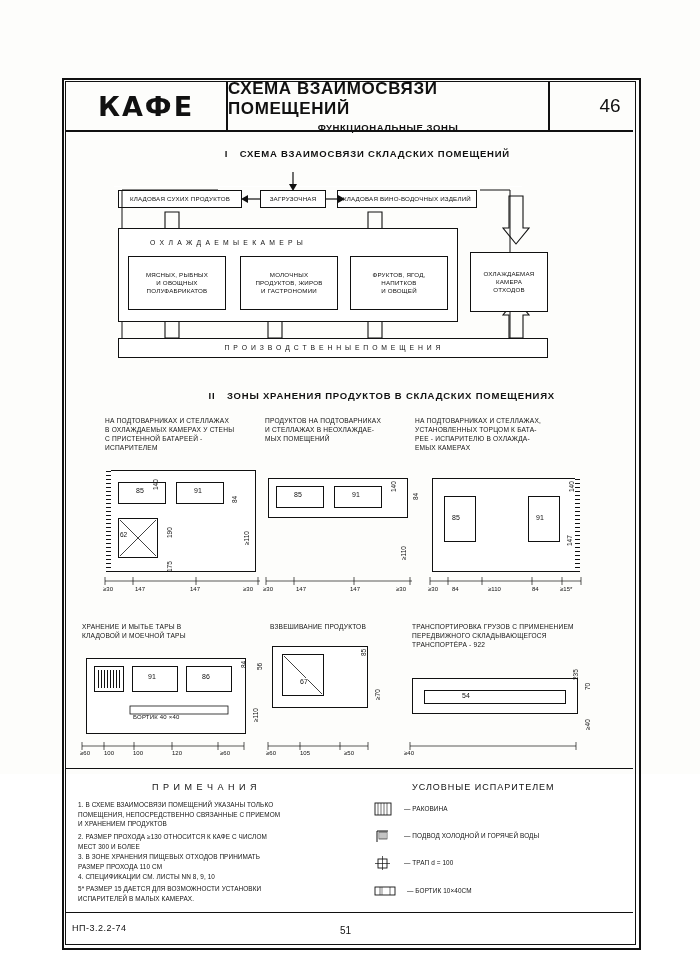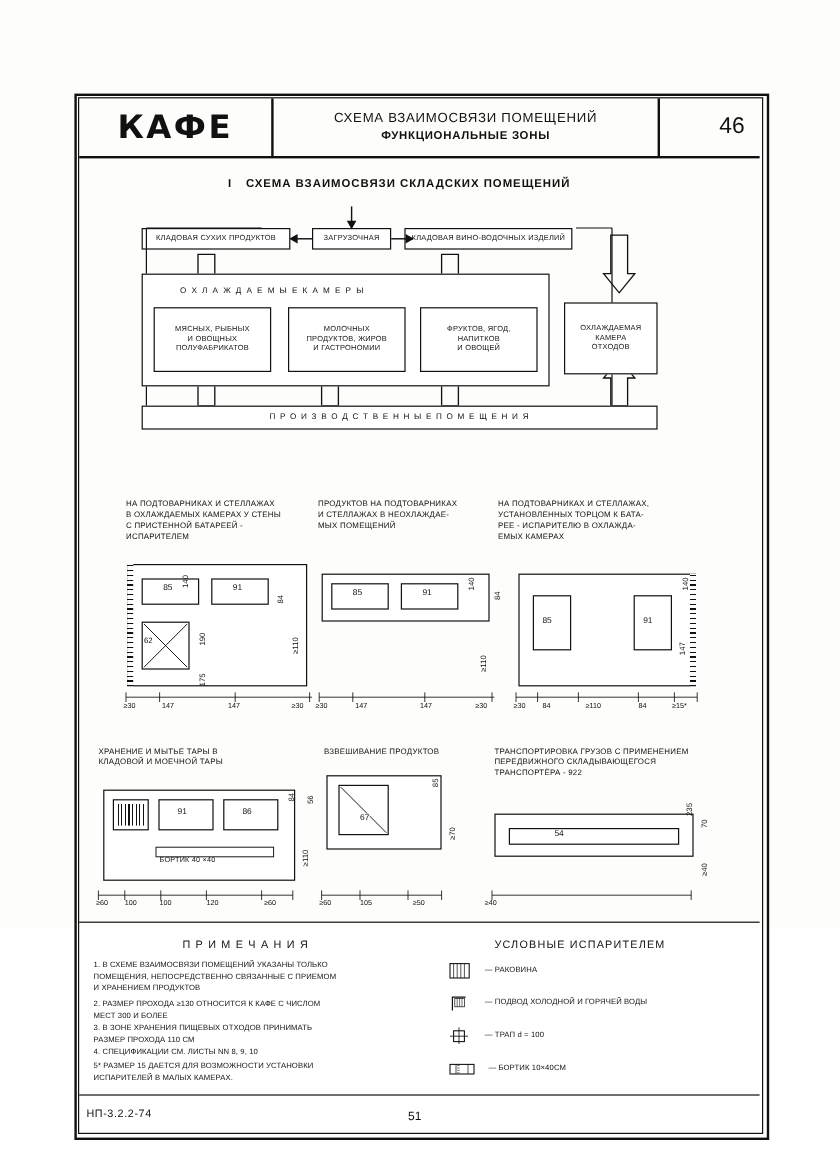--- a/index.html
+++ b/index.html
@@ -6,26 +6,26 @@
   body{width:700px;height:978px;font-family:"Liberation Sans",sans-serif;color:#111;}
   .page{position:relative;width:700px;height:774px;background:#fdfdfb;}
   .frame{position:absolute;left:62px;top:78px;width:575px;height:868px;border:2px solid #111;}
   .frame-inner{position:absolute;left:65px;top:81px;width:569px;height:862px;border:1px solid #111;}
 
   
   .hdr{position:absolute;left:66px;top:82px;width:567px;height:48px;border-bottom:2px solid #111;display:flex;align-items:stretch;}
   .hdr-logo{width:160px;border-right:2px solid #111;display:flex;align-items:center;justify-content:center;}
   .logo-text{font-family:"DejaVu Sans",sans-serif;font-size:27px;letter-spacing:2px;font-weight:bold;}
   .hdr-title{flex:1;display:flex;flex-direction:column;align-items:center;justify-content:center;border-right:2px solid #111;}
-  .hdr-title .t1{font-size:11px;font-weight:normal;letter-spacing:.6px;}
+  .hdr-title .t1{font-size:17px;font-weight:bold;letter-spacing:.6px;}
   .hdr-title .t2{font-size:9.5px;font-weight:bold;letter-spacing:.6px;margin-top:3px;}
   .hdr-num{width:46px;display:flex;align-items:center;justify-content:center;font-size:19px;margin-left:37px;}
 
   
-  .sect-title{position:absolute;font-size:9.5px;font-weight:bold;letter-spacing:.8px;text-align:left;}
+  .sect-title{position:absolute;font-size:9.5px;font-weight:bold;letter-spacing:.8px;text-align:right;}
   .rn{font-weight:bold;}
   .cap{position:absolute;font-size:6.6px;line-height:9px;letter-spacing:.2px;text-transform:uppercase;}
 
   .box{position:absolute;border:1.5px solid #111;background:#fff;display:flex;align-items:center;justify-content:center;text-align:center;font-size:6.2px;line-height:8px;letter-spacing:.2px;text-transform:uppercase;padding:2px;box-sizing:border-box;}
   .dbox{position:absolute;border:1.5px solid #111;background:#fff;box-sizing:border-box;}
   .thinbox{position:absolute;border:1px solid #111;box-sizing:border-box;background:#fff;}
   .hatch{background:repeating-linear-gradient(90deg,#111 0 1px,#fff 1px 3px);}
 
   .lbl{position:absolute;font-size:6.5px;letter-spacing:.2px;}
   .num{position:absolute;font-size:7.5px;}
@@ -109,20 +109,24 @@
   <div class="box" style="left:350px;top:256px;width:98px;height:54px;white-space:pre-line;">ФРУКТОВ, ЯГОД,
 НАПИТКОВ
 И ОВОЩЕЙ</div>
 
   <div class="box" style="left:470px;top:252px;width:78px;height:60px;white-space:pre-line;">ОХЛАЖДАЕМАЯ
 КАМЕРА
 ОТХОДОВ</div>
 
   <div class="box" style="left:118px;top:338px;width:430px;height:20px;letter-spacing:1px;font-size:6.8px;">П Р О И З В О Д С Т В Е Н Н Ы Е    П О М Е Щ Е Н И Я</div>
 
+  <div class="sect-title" style="left:145px;top:390px;width:410px;">
+    <span class="rn">II</span>
+    <span style="margin-left:8px;">ЗОНЫ   ХРАНЕНИЯ   ПРОДУКТОВ  В  СКЛАДСКИХ  ПОМЕЩЕНИЯХ</span>
+  </div>
 
   <div class="cap" style="left:105px;top:416px;width:160px;white-space:pre-line;">НА ПОДТОВАРНИКАХ И СТЕЛЛАЖАХ
 В ОХЛАЖДАЕМЫХ КАМЕРАХ У СТЕНЫ
 С ПРИСТЕННОЙ  БАТАРЕЕЙ -
 ИСПАРИТЕЛЕМ</div>
   <div class="cap" style="left:265px;top:416px;width:150px;white-space:pre-line;">ПРОДУКТОВ  НА ПОДТОВАРНИКАХ
 И СТЕЛЛАЖАХ В НЕОХЛАЖДАЕ-
 МЫХ ПОМЕЩЕНИЙ</div>
   <div class="cap" style="left:415px;top:416px;width:165px;white-space:pre-line;">НА ПОДТОВАРНИКАХ И СТЕЛЛАЖАХ,
 УСТАНОВЛЕННЫХ ТОРЦОМ К БАТА-

